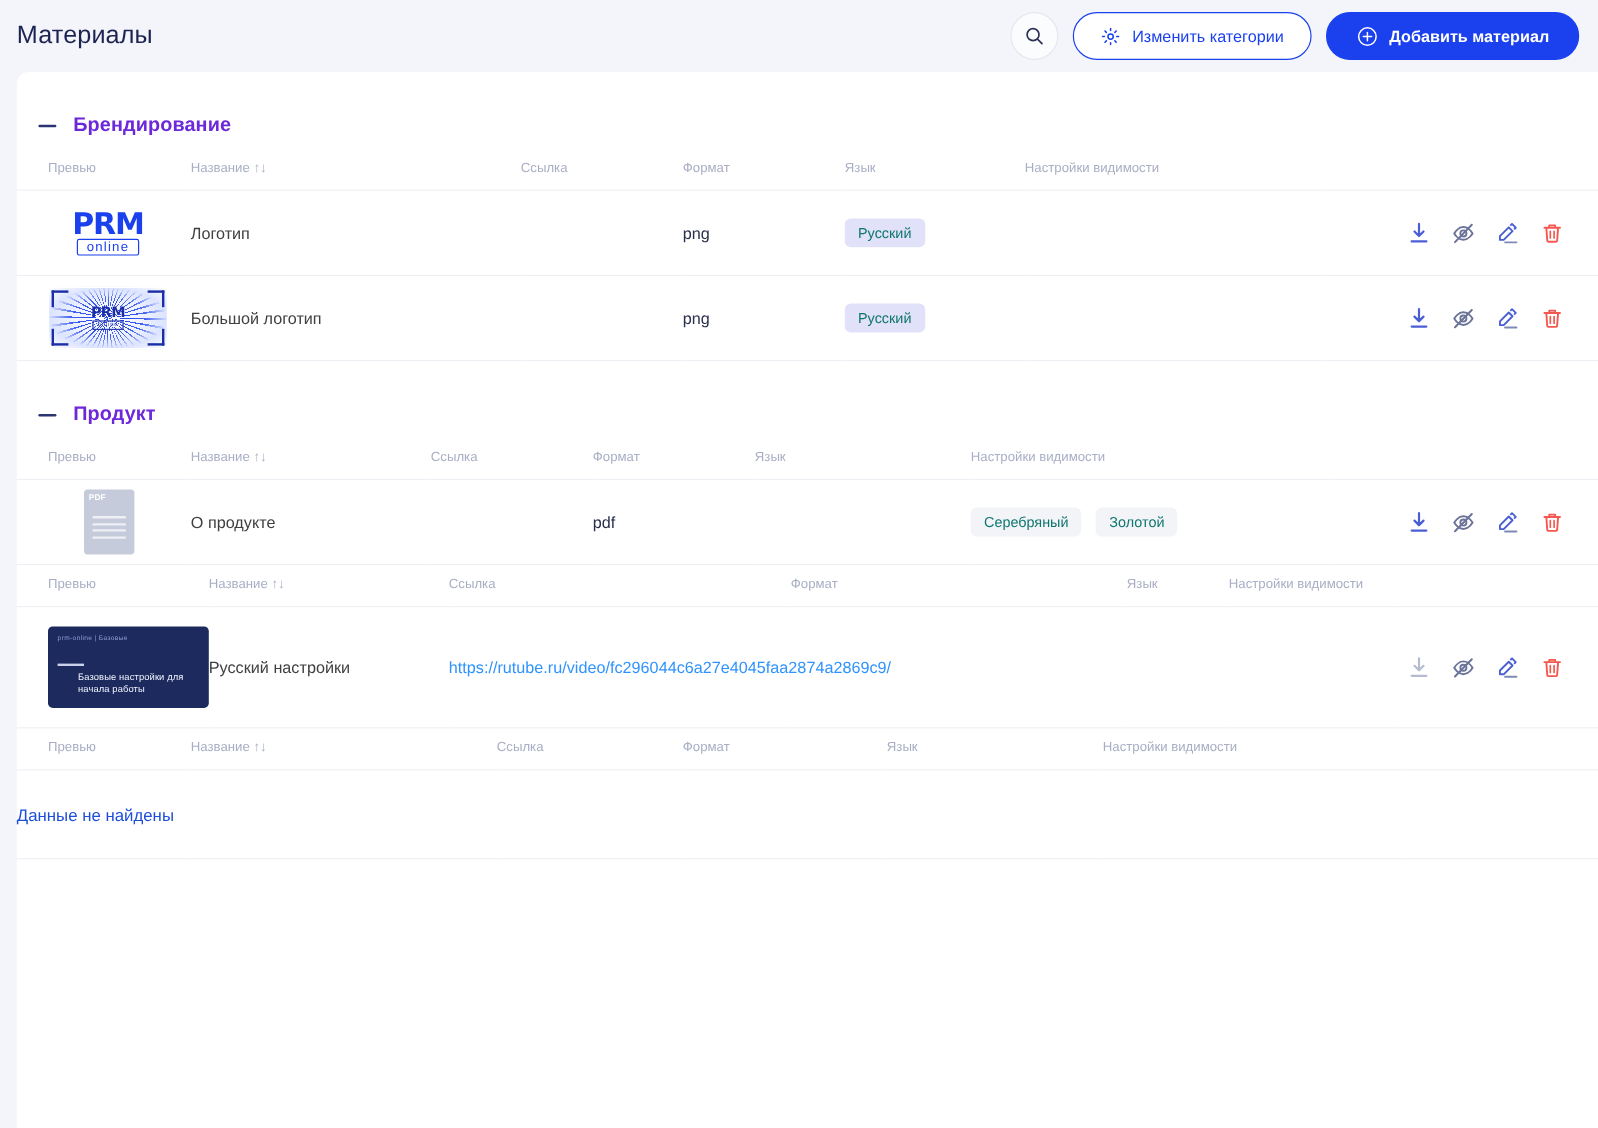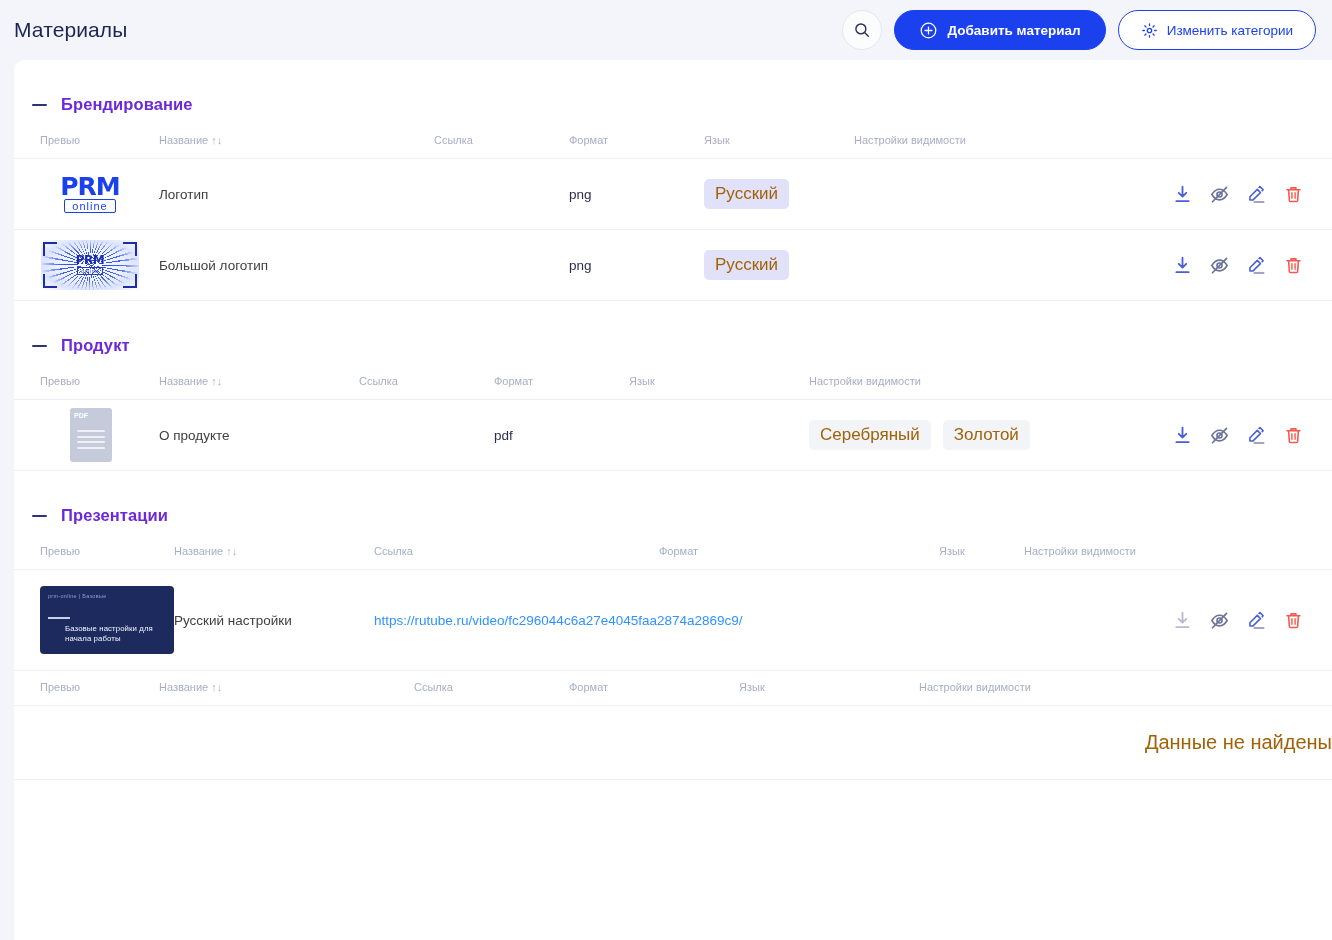--- a/index.html
+++ b/index.html
@@ -154,66 +154,66 @@
   .video-thumb .vrule {
     width: 22px; height: 1.5px; background: #c9d2ea; margin: 18px 0 5px 0;
   }
   .video-thumb .vt {
     font-size: 7.8px; color: #f2f5ff; line-height: 10px; letter-spacing: .1px; margin-left: 17px;
   }
 
   
   .badges { display: flex; gap: 12px; align-items: center; }
   .badge {
-    font-size: 17px; border-radius: 5px; padding: 5px 11px;
-    color: #a16207; white-space: nowrap;
+    font-size: 12px; border-radius: 5px; padding: 5px 11px;
+    color: #0f766e; white-space: nowrap;
   }
   .badge-lang { background: #e1e1fa; }
   .badge-tier { background: #f2f4f8; }
 
   
   .actions { display: flex; align-items: center; justify-content: flex-end; gap: 16px; padding-right: 28px; }
   .act { width: 21px; height: 21px; cursor: pointer; display: block; }
 
   .link { color: #2f93ff; font-size: 13.5px; text-decoration: none; cursor: pointer; }
 
   .empty-row td {
-    text-align: right; color: #a16207; font-size: 20px; height: 74px;
+    text-align: left; color: #1d4ed8; font-size: 14px; height: 74px;
   }
   .pad-bottom { height: 26px; }
 </style>
 </head>
 <body>
 
 <div class="topbar">
   <div class="page-title">Материалы</div>
 
   <div class="topbar-actions">
 
     <div class="icon-btn-round">
       <svg width="18" height="18" viewBox="0 0 24 24" fill="none">
         <circle cx="10.5" cy="10.5" r="6.6" stroke="#2b3158" stroke-width="1.9"></circle>
         <line x1="15.4" y1="15.4" x2="20.4" y2="20.4" stroke="#2b3158" stroke-width="1.9" stroke-linecap="round"></line>
       </svg>
     </div>
 
+    <div class="btn btn-outline">
+      <svg width="17" height="17" viewBox="0 0 24 24" fill="none">
+        <circle cx="12" cy="12" r="3.1" stroke="#1b41ef" stroke-width="1.8"></circle>
+        <path d="M12 2.6v2.2M12 19.2v2.2M2.6 12h2.2M19.2 12h2.2M5.4 5.4l1.6 1.6M17 17l1.6 1.6M18.6 5.4L17 7M7 17l-1.6 1.6" stroke="#1b41ef" stroke-width="1.8" stroke-linecap="round"></path>
+      </svg>
+      <span>Изменить категории</span>
+    </div>
+
     <div class="btn btn-primary">
       <svg width="19" height="19" viewBox="0 0 24 24" fill="none">
         <circle cx="12" cy="12" r="9.2" stroke="#fff" stroke-width="1.6"></circle>
         <path d="M12 7.6v8.8M7.6 12h8.8" stroke="#fff" stroke-width="1.6" stroke-linecap="round"></path>
       </svg>
       <span>Добавить материал</span>
-    </div>
-
-    <div class="btn btn-outline">
-      <svg width="17" height="17" viewBox="0 0 24 24" fill="none">
-        <circle cx="12" cy="12" r="3.1" stroke="#1b41ef" stroke-width="1.8"></circle>
-        <path d="M12 2.6v2.2M12 19.2v2.2M2.6 12h2.2M19.2 12h2.2M5.4 5.4l1.6 1.6M17 17l1.6 1.6M18.6 5.4L17 7M7 17l-1.6 1.6" stroke="#1b41ef" stroke-width="1.8" stroke-linecap="round"></path>
-      </svg>
-      <span>Изменить категории</span>
     </div>
 
   </div>
 </div>
 
 <div class="card">
 
   <div class="section">
     <div class="section-head">
       <span class="collapse-icon"></span>
@@ -412,24 +412,20 @@
                 <path d="M10.2 10v6.4M13.8 10v6.4" stroke="#f4584f" stroke-width="1.6" stroke-linecap="round"></path>
               </svg>
             </div>
           </td>
         </tr>
       </tbody>
     </table>
   </div>
 
   <div class="section">
-    <div class="section-head">
-      <span class="collapse-icon"></span>
-      <span class="section-title">Презентации</span>
-    </div>
     <table>
       <colgroup>
         <col style="width:160px">
           <col style="width:200px">
           <col style="width:285px">
         <col style="width:280px">
           <col style="width:85px">
           <col style="width:140px">
           <col>
       </colgroup>

